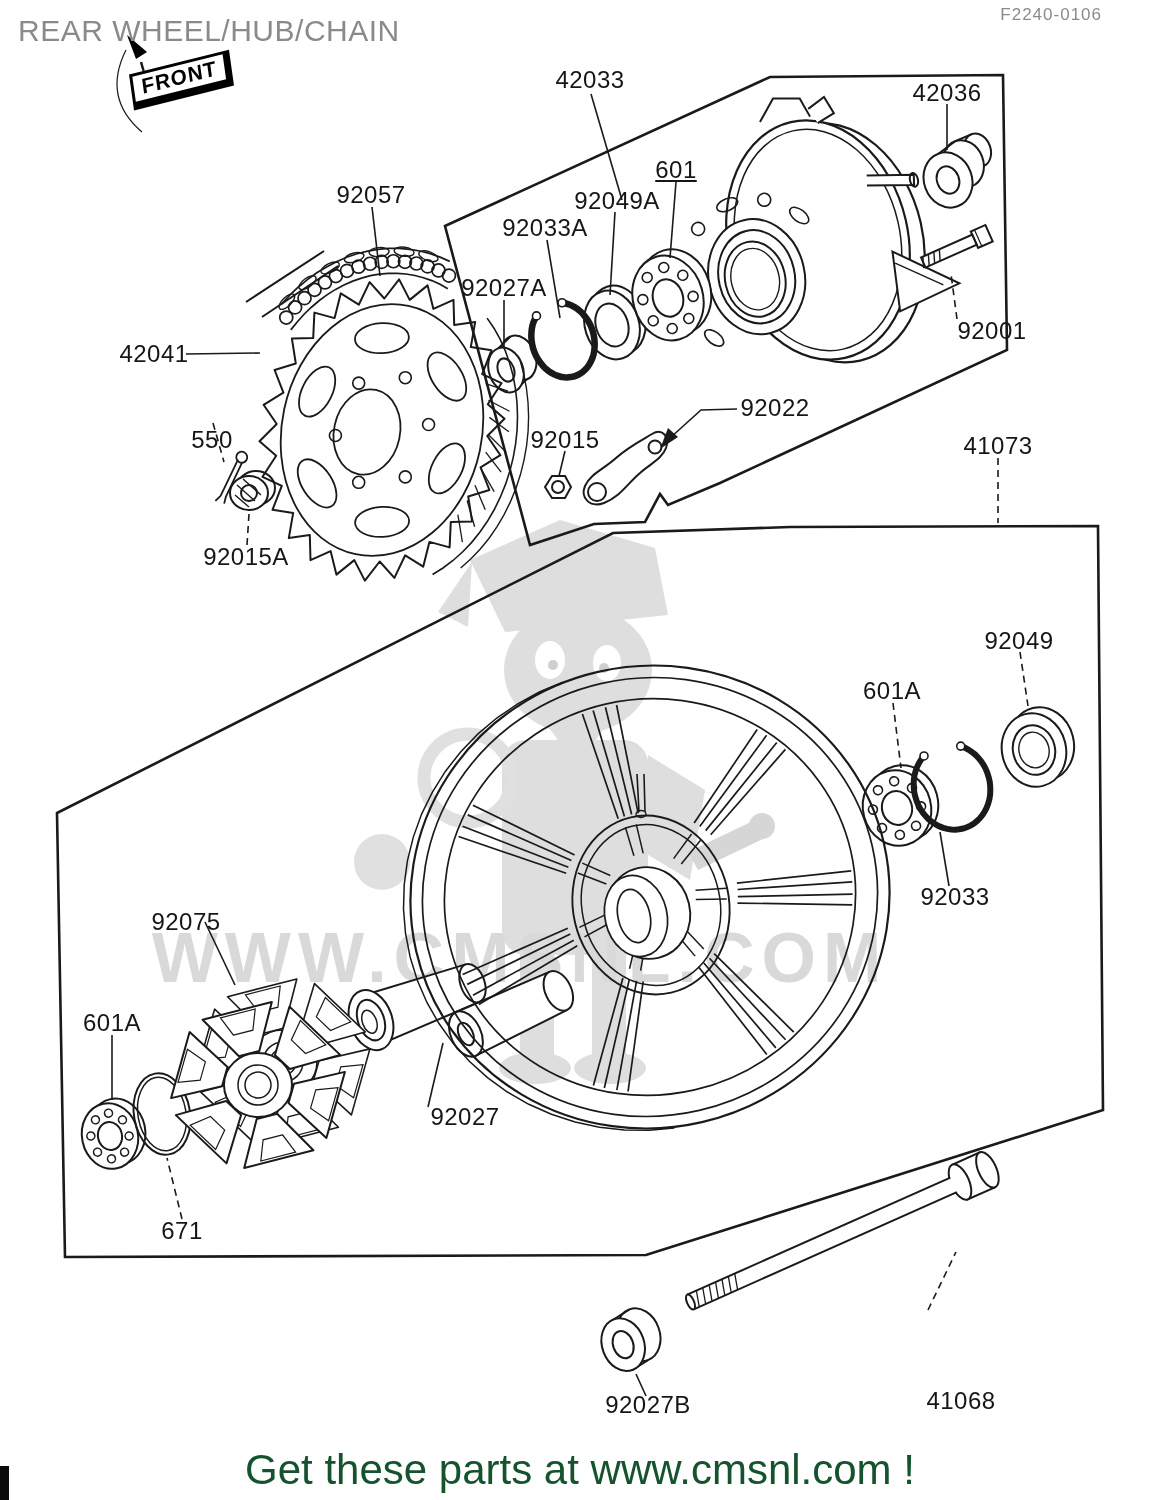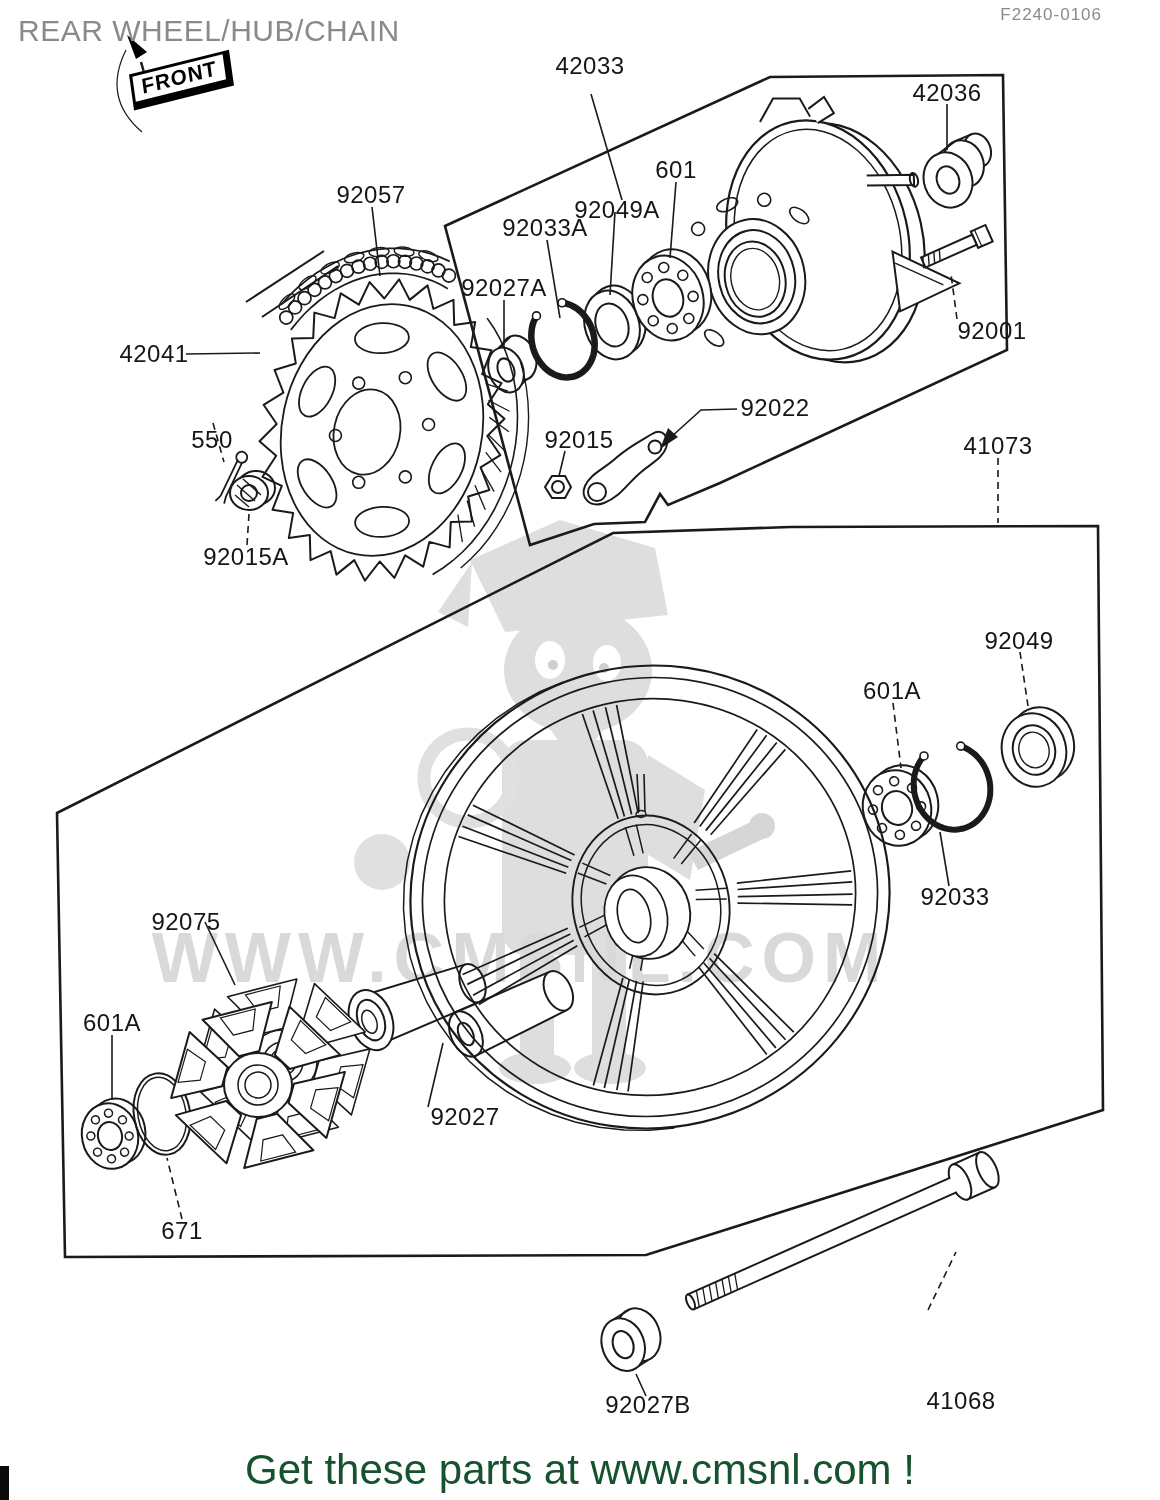--- a/index.html
+++ b/index.html
@@ -429,31 +429,31 @@
         </g>
     </g>
   </svg>
 
   <div id="page-title">REAR WHEEL/HUB/CHAIN</div>
   <div id="fiche-code">F2240-0106</div>
   <div id="front-sign">
     <span class="plate">FRONT</span>
   </div>
   <div id="labels-layer">
-      <div class="part-label" style="left: 590px; top: 66px;">42033</div>
+      <div class="part-label" style="left: 590px; top: 80px;">42033</div>
       <div class="part-label" style="left: 947px; top: 93px;">42036</div>
-      <div class="part-label" style="left: 676px; top: 170px;">601</div>
-      <div class="part-label" style="left: 617px; top: 201px; margin-top: 9px;">92049A</div>
+      <div class="part-label" style="left: 676px; top: 170px; text-decoration: underline;">601</div>
+      <div class="part-label" style="left: 617px; top: 201px;">92049A</div>
       <div class="part-label" style="left: 545px; top: 228px;">92033A</div>
       <div class="part-label" style="left: 371px; top: 195px;">92057</div>
       <div class="part-label" style="left: 504px; top: 288px;">92027A</div>
       <div class="part-label" style="left: 992px; top: 331px;">92001</div>
       <div class="part-label" style="left: 154px; top: 354px;">42041</div>
       <div class="part-label" style="left: 212px; top: 410px; margin-top: 30px;">550</div>
-      <div class="part-label" style="left: 579px; top: 440px;">92015</div>
+      <div class="part-label" style="left: 565px; top: 440px;">92015</div>
       <div class="part-label" style="left: 775px; top: 408px;">92022</div>
       <div class="part-label" style="left: 246px; top: 557px;">92015A</div>
       <div class="part-label" style="left: 998px; top: 446px;">41073</div>
       <div class="part-label" style="left: 1019px; top: 641px;">92049</div>
       <div class="part-label" style="left: 892px; top: 691px;">601A</div>
       <div class="part-label" style="left: 955px; top: 897px;">92033</div>
       <div class="part-label" style="left: 186px; top: 910px; margin-top: 12px;">92075</div>
       <div class="part-label" style="left: 112px; top: 1023px;">601A</div>
       <div class="part-label" style="left: 421px; top: 1117px; margin-left: 44px;">92027</div>
       <div class="part-label" style="left: 182px; top: 1231px;">671</div>

